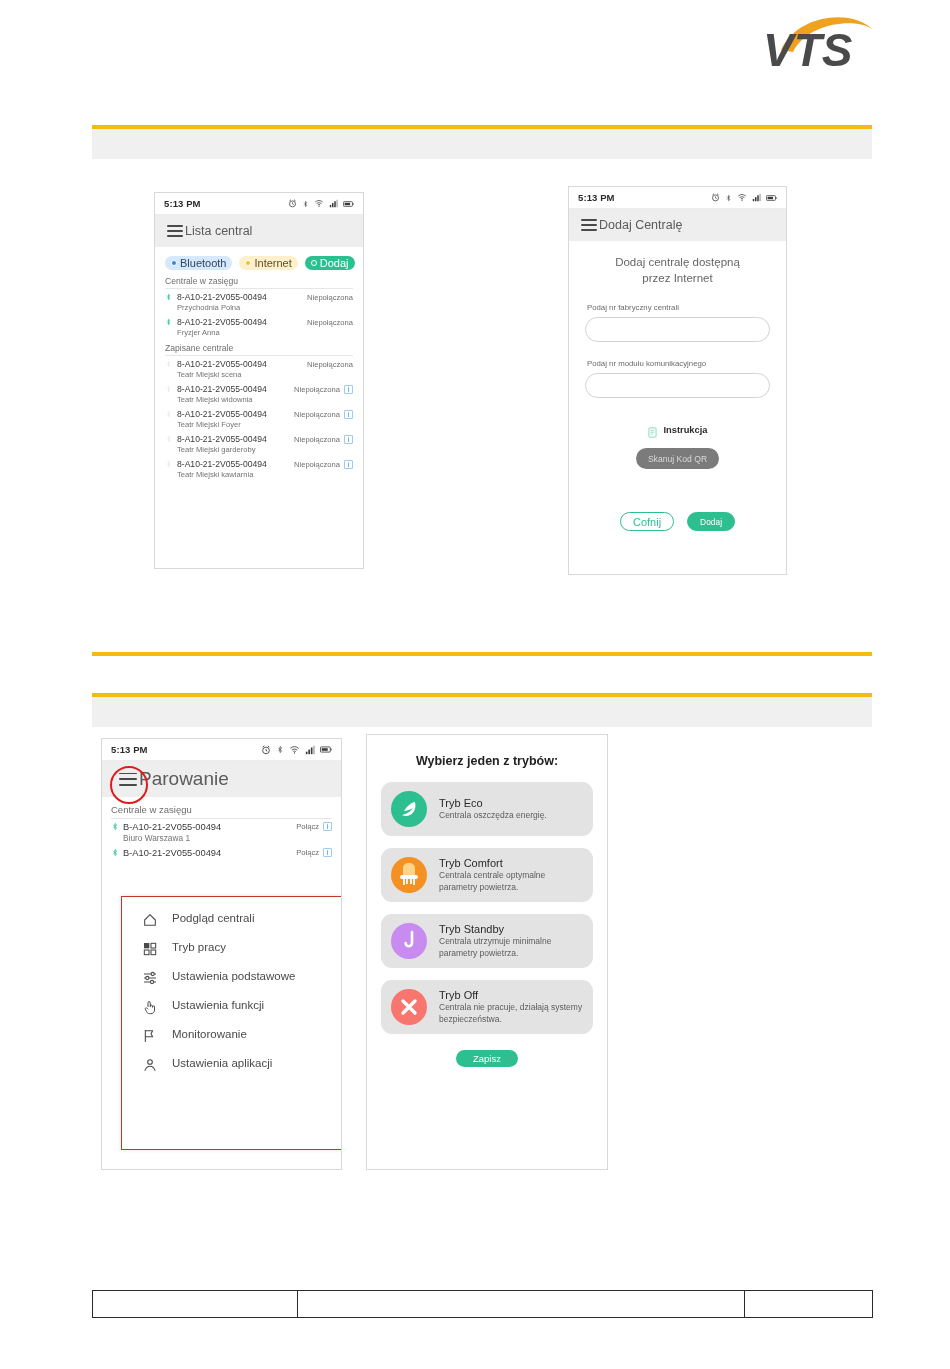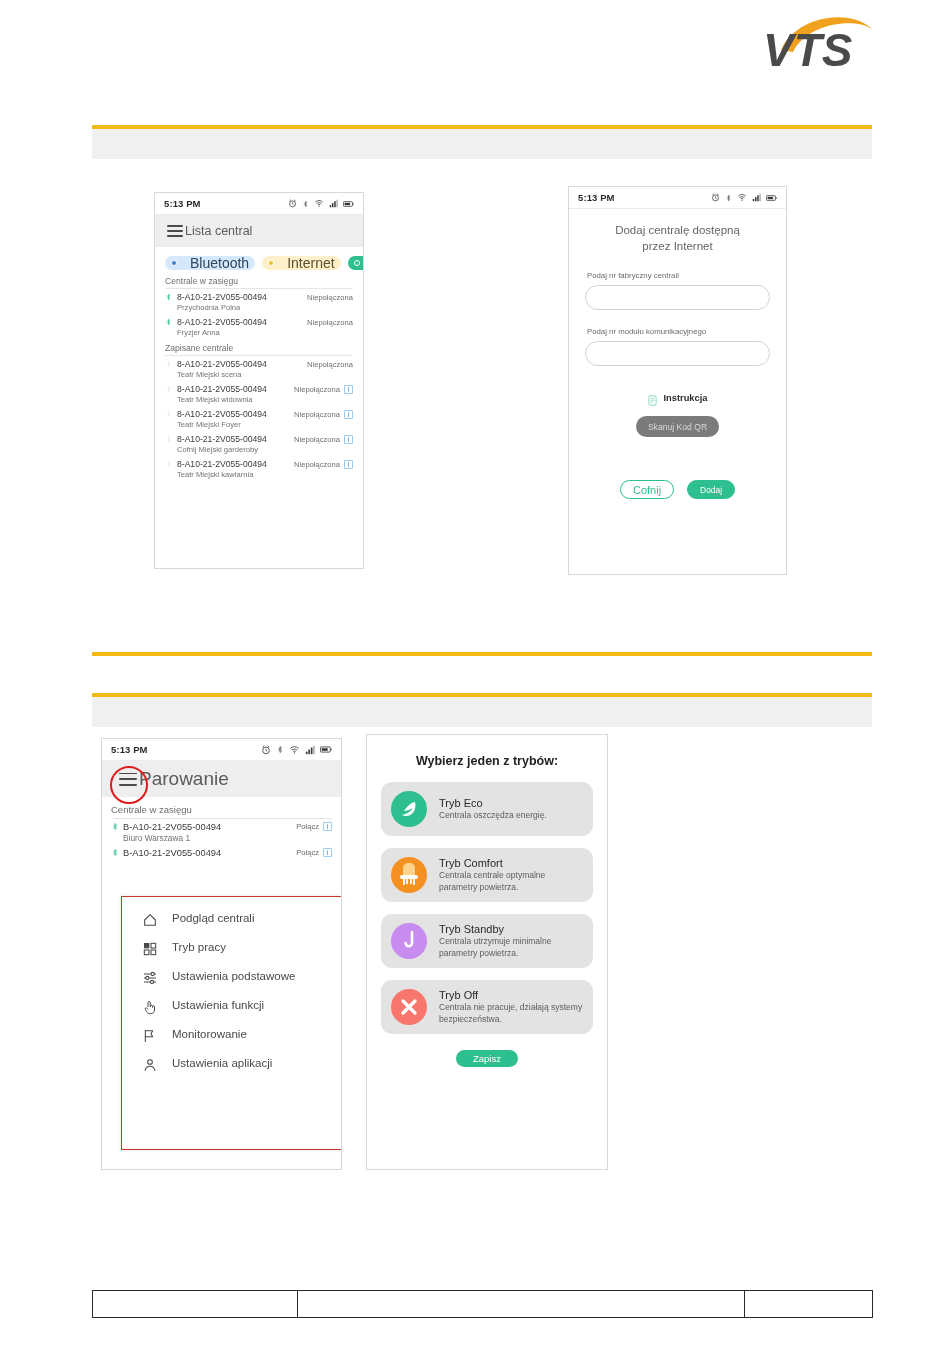--- a/index.html
+++ b/index.html
@@ -40,23 +40,23 @@
     display: flex; align-items: center; gap: 2px; padding-left: 12px;
   }
   .appbar-title { font-size: 12.5px; color: #5b5b5b; }
   .hamburger { width: 16px; height: 12px; display:flex; flex-direction: column; justify-content: space-between; flex: none; }
   .hamburger i { display:block; height: 1.6px; background: #4a4a4a; border-radius: 1px; }
 
   
   #phone1 { left: 154px; top: 192px; width: 210px; height: 377px; }
   .chiprow { display: flex; gap: 7px; padding: 9px 10px 2px 10px; }
   .chip {
-    display: inline-flex; align-items: center; gap: 13px;
+    display: inline-flex; align-items: center; gap: 3px;
     height: 14px; padding: 0 6px; border-radius: 8px;
-    font-size: 14px; white-space: nowrap; line-height: 1;
+    font-size: 11px; white-space: nowrap; line-height: 1;
   }
   .chip .dot { width: 6px; height: 6px; border-radius: 50%; display: inline-block; flex: none;
                border: 1.4px solid #fff; }
   .chip.bt { background: #d6e8fb; color: #31455c; }
   .chip.bt .dot { background: #3b82d6; }
   .chip.net { background: #fdf0cb; color: #5b4f2c; }
   .chip.net .dot { background: #f3c024; }
   .chip.add { background: #2ebf91; color: #ffffff; }
   .chip.add .dot { background: #2ebf91; border-color: #ffffff; }
 
@@ -300,21 +300,21 @@
       <div class="lrow-top">
         <span class="bt-ico off">
             <svg width="7" height="10" viewBox="0 0 24 24">
               <path d="M7 7l10 10-5 4V3l5 4L7 17" fill="none" stroke="#888" stroke-width="2.6"></path>
             </svg>
           </span>
         <span class="lrow-id">8-A10-21-2V055-00494</span>
         <span class="lrow-stat">Niepołączona</span>
         <span class="info-ico">i</span>
       </div>
-      <div class="lrow-sub">Cofnij Miejski garderoby</div>
+      <div class="lrow-sub">Teatr Miejski garderoby</div>
     </div>
 
     <div class="lrow">
       <div class="lrow-top">
         <span class="bt-ico off">
             <svg width="7" height="10" viewBox="0 0 24 24">
               <path d="M7 7l10 10-5 4V3l5 4L7 17" fill="none" stroke="#888" stroke-width="2.6"></path>
             </svg>
           </span>
         <span class="lrow-id">8-A10-21-2V055-00494</span>
@@ -347,20 +347,28 @@
             <rect x="20" y="2" width="3" height="20" fill="#9a9a9a"></rect>
           </svg>
         <svg width="11" height="8" viewBox="0 0 28 16">
             <rect x="1" y="2" width="23" height="12" rx="2" fill="none" stroke="#3a3a3a" stroke-width="2"></rect>
             <rect x="4" y="5" width="14" height="6" fill="#3a3a3a"></rect>
             <rect x="25" y="6" width="2" height="4" fill="#3a3a3a"></rect>
           </svg>
       </span>
     </div>
 
+    <div class="appbar">
+      <span class="hamburger">
+          <i></i>
+          <i></i>
+          <i></i>
+        </span>
+      <span class="appbar-title">Dodaj Centralę</span>
+    </div>
 
     <div class="p2-body">
       <div class="p2-head">
         <span>Dodaj centralę dostępną</span><br>
         <span>przez Internet</span>
       </div>
 
       <div class="fld-label">Podaj nr fabryczny centrali</div>
       <input class="fld" type="text" placeholder="" style="">
 

